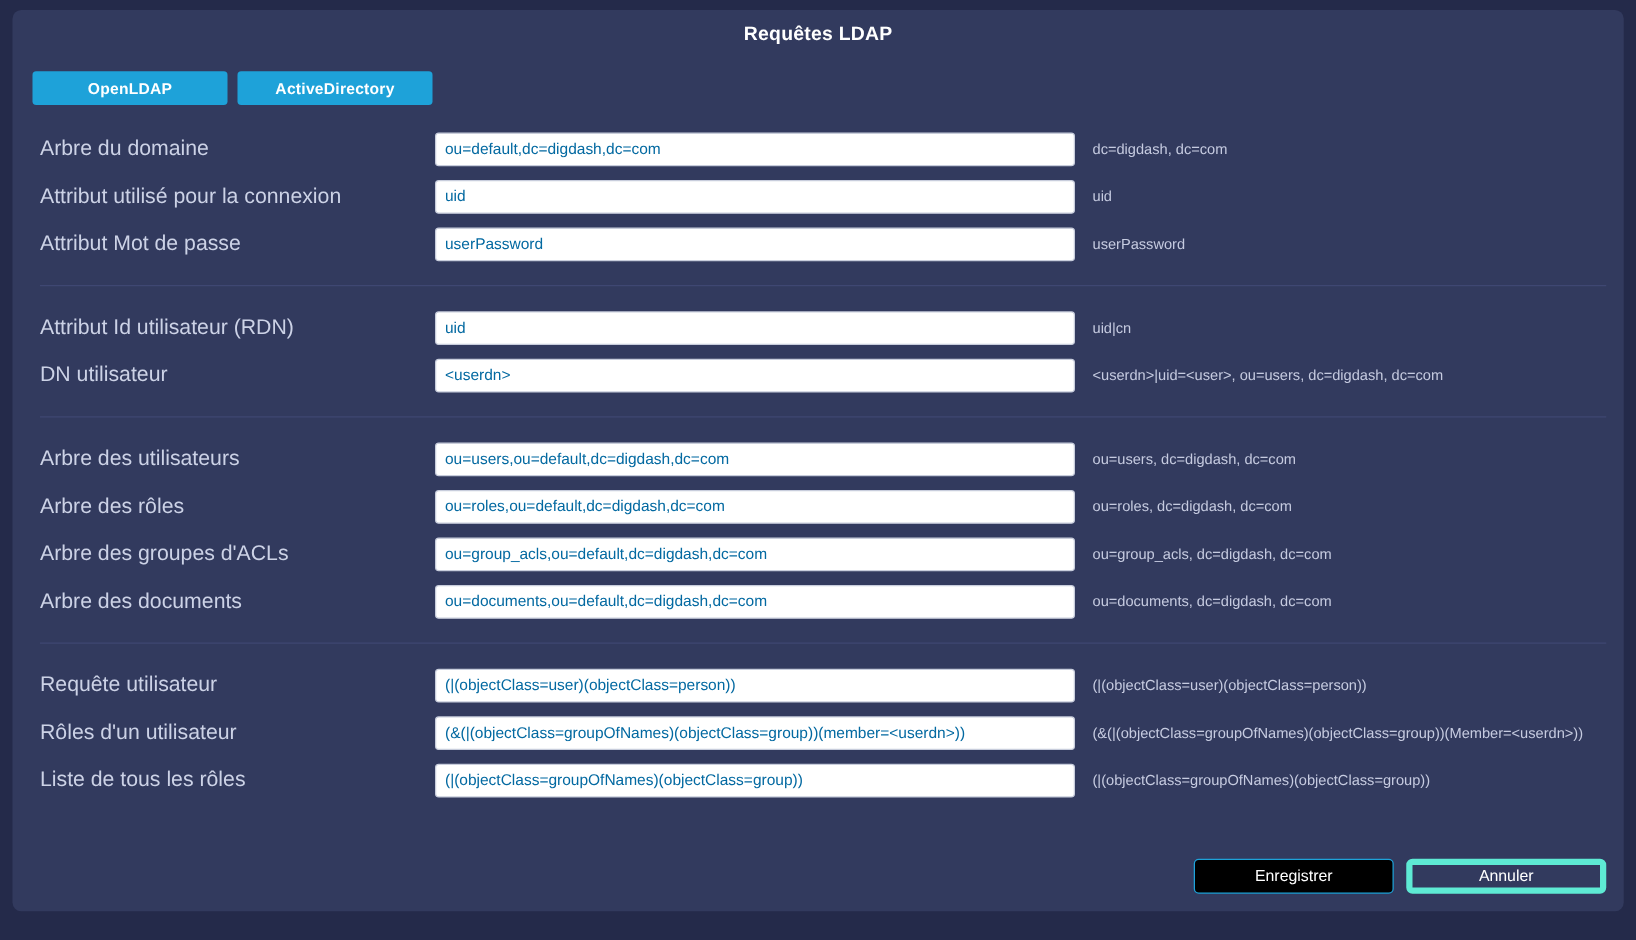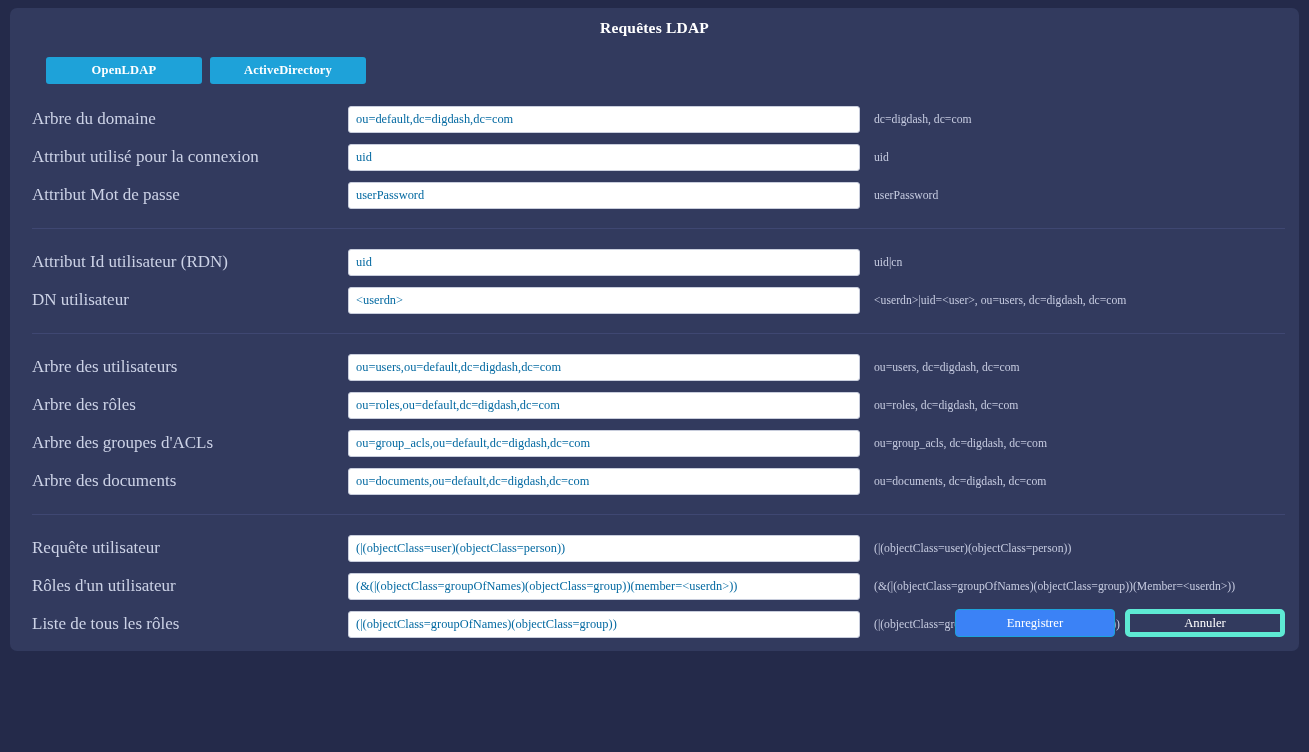--- a/index.html
+++ b/index.html
@@ -15,42 +15,41 @@
     color: #d8dced;
     -webkit-font-smoothing: antialiased;
   }
 
   
   .panel {
     position: absolute;
     left: 10px;
     top: 8px;
     width: 1289px;
-    height: 643px;
+    height: 721px;
     background: #323a5e;
     border-radius: 7px;
     overflow: hidden;
-    font-family: Liberation Serif, serif;
   }
 
   
   .panel-title {
     text-align: center;
     font-size: 15.5px;
     font-weight: bold;
     color: #ffffff;
     letter-spacing: .2px;
     padding-top: 11px;
     height: 36px;
   }
 
   
   .tabs {
     position: absolute;
-    left: 36px;
+    left: 16px;
     top: 49px;
     display: flex;
     gap: 8px;
   }
   .tab {
     height: 27px;
     border: none;
     border-radius: 3px;
     background: #1ea2d9;
     color: #ffffff;
@@ -133,21 +132,21 @@
     font-family: inherit;
     font-size: 12.7px;
     border-radius: 4px;
     cursor: pointer;
     display: flex;
     align-items: center;
     justify-content: center;
     padding: 0 16px;
   }
   .btn-primary {
-    background: #3b82f6;
+    background: #000000;
     border: 1px solid #1ea2d9;
     color: #ffffff;
   }
   .btn-secondary {
     background: transparent;
     border: 5px solid #5eead4;
     color: #ffffff;
     border-radius: 5px;
   }
 </style>

